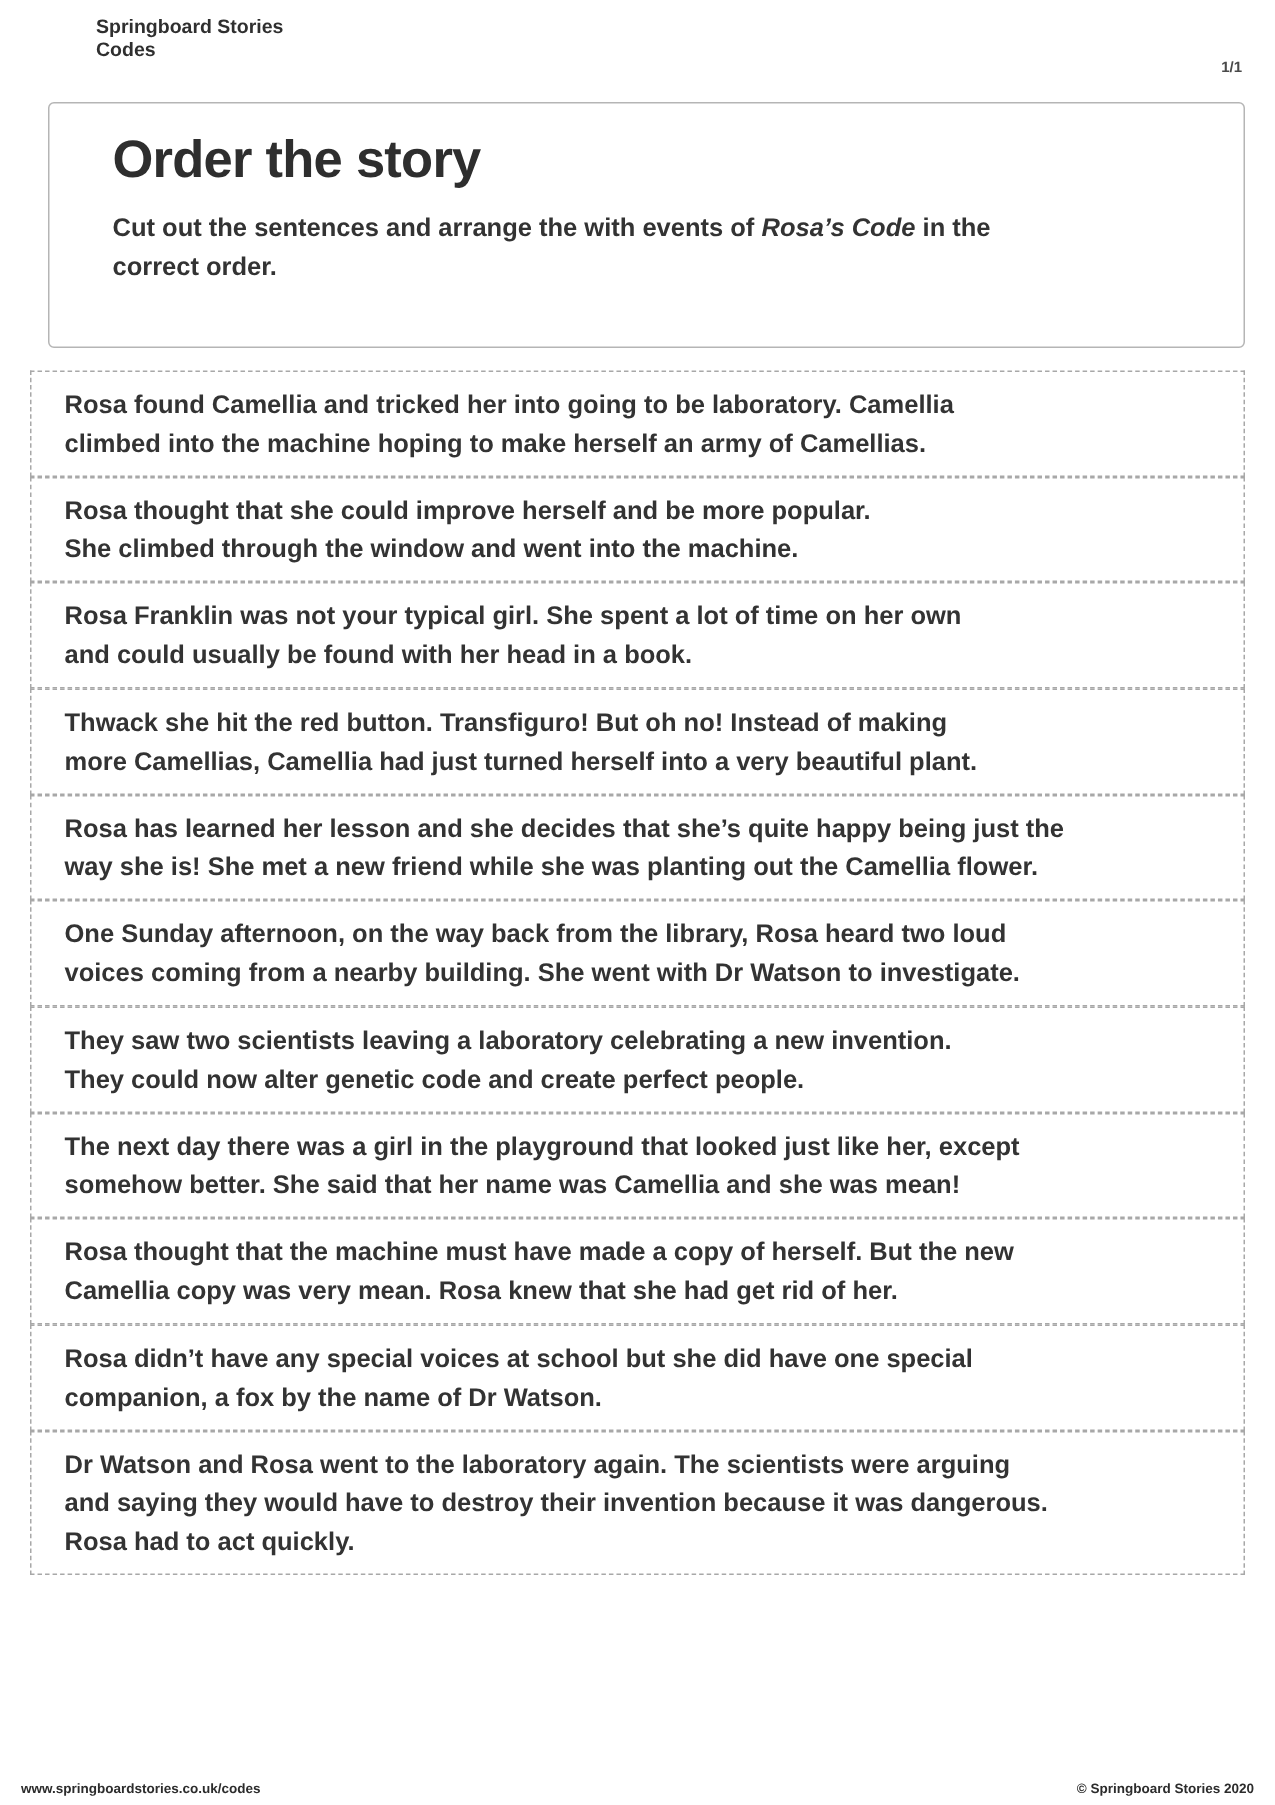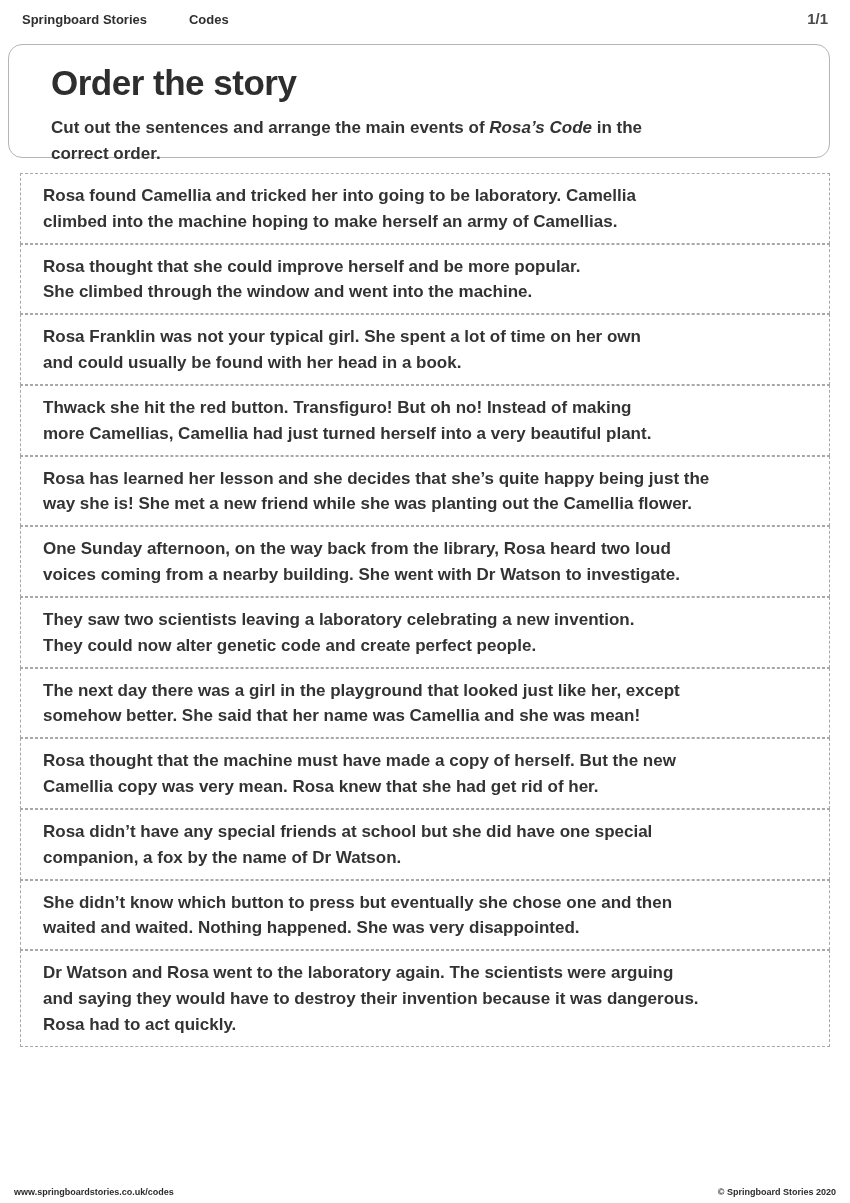--- a/index.html
+++ b/index.html
@@ -15,35 +15,36 @@
     overflow: hidden;
   }
   
   .header {
     display: flex;
     align-items: baseline;
     padding: 10px 22px 0 22px;
     font-size: 13px;
     font-weight: bold;
     color: #2f2f2f;
+    flex-direction: column;
   }
   .header .brand { }
   .header .topic { margin-left: 42px; }
   .header .page-num {
     margin-left: auto;
-    font-size: 15px;
+    font-size: 10px;
     font-weight: bold;
     color: #4a4a4a;
   }
   
   .title-box {
-    margin: 17px 20px 15px 8px;
+    margin: 17px 20px 15px 32px;
     border: 1.5px solid #b5b5b5;
-    border-radius: 14px;
-    height: 114px;
+    border-radius: 4px;
+    height: 164px;
     padding: 18px 0 0 42px;
   }
   .title-box h1 {
     font-size: 35px;
     font-weight: 600;
     letter-spacing: -0.5px;
     color: #2e2e2e;
     margin-bottom: 12px;
   }
   .title-box .instruction {
@@ -96,21 +97,21 @@
 <div class="page">
 
   <div class="header">
     <span class="brand">Springboard Stories</span>
     <span class="topic">Codes</span>
     <span class="page-num">1/1</span>
   </div>
 
   <div class="title-box">
     <h1>Order the story</h1>
-    <p class="instruction"><span>Cut out the sentences and arrange the main events of </span><span class="book">Rosa’s Code</span><span> in the
+    <p class="instruction"><span>Cut out the sentences and arrange the with events of </span><span class="book">Rosa’s Code</span><span> in the
 correct order.</span></p>
   </div>
 
   <div class="cards">
     <div class="card">
         <p class="card-text">Rosa found Camellia and tricked her into going to be laboratory. Camellia
 climbed into the machine hoping to make herself an army of Camellias.</p>
       </div>
     <div class="card">
         <p class="card-text">Rosa thought that she could improve herself and be more popular.
@@ -138,26 +139,22 @@
       </div>
     <div class="card">
         <p class="card-text">The next day there was a girl in the playground that looked just like her, except
 somehow better. She said that her name was Camellia and she was mean!</p>
       </div>
     <div class="card">
         <p class="card-text">Rosa thought that the machine must have made a copy of herself. But the new
 Camellia copy was very mean. Rosa knew that she had get rid of her.</p>
       </div>
     <div class="card">
-        <p class="card-text">Rosa didn’t have any special friends at school but she did have one special
+        <p class="card-text">Rosa didn’t have any special voices at school but she did have one special
 companion, a fox by the name of Dr Watson.</p>
-      </div>
-    <div class="card">
-        <p class="card-text">She didn’t know which button to press but eventually she chose one and then
-waited and waited. Nothing happened. She was very disappointed.</p>
       </div>
     <div class="card">
         <p class="card-text">Dr Watson and Rosa went to the laboratory again. The scientists were arguing
 and saying they would have to destroy their invention because it was dangerous.
 Rosa had to act quickly.</p>
       </div>
   </div>
 
   <div class="footer">
     <span>www.springboardstories.co.uk/codes</span>

